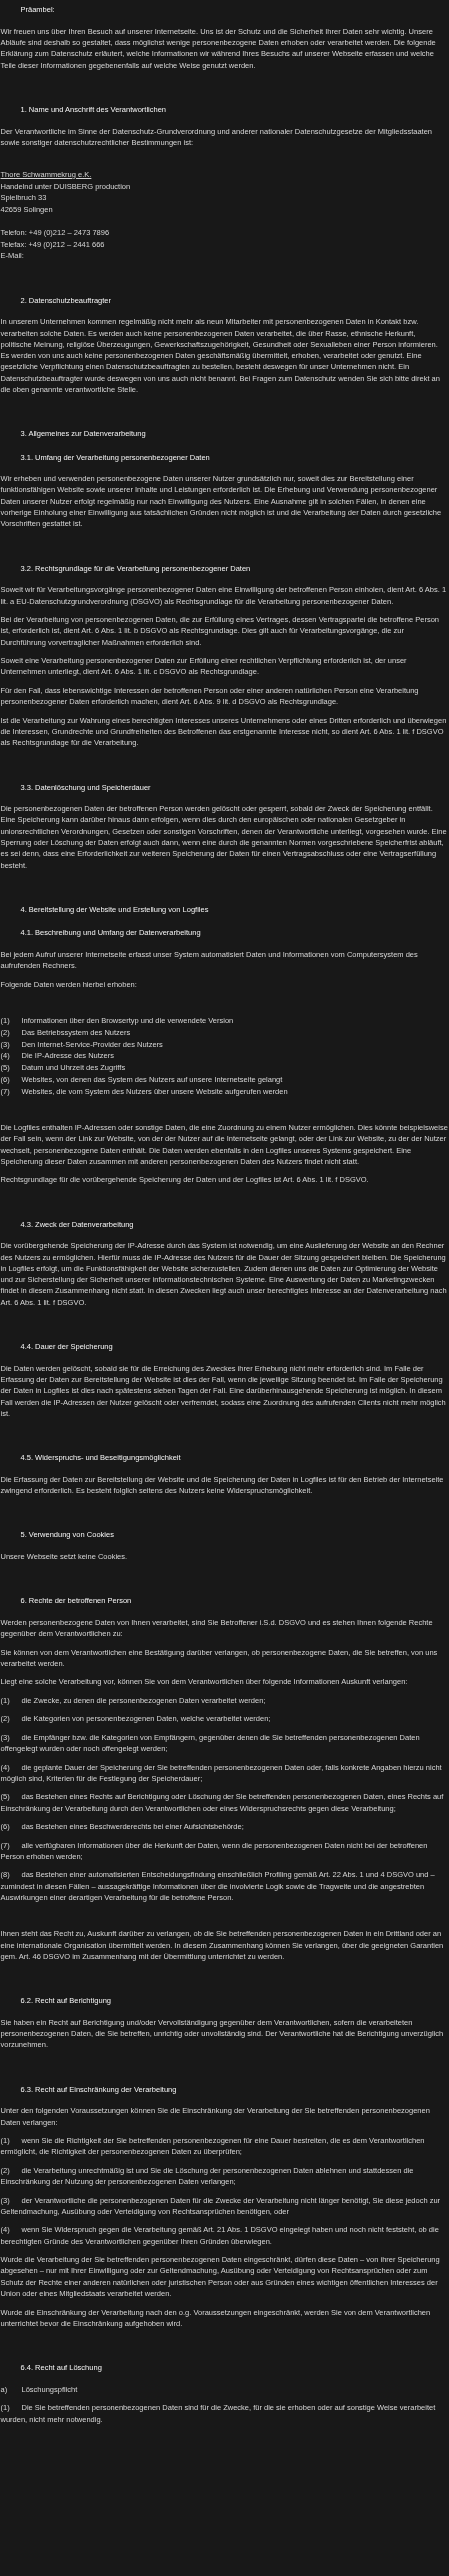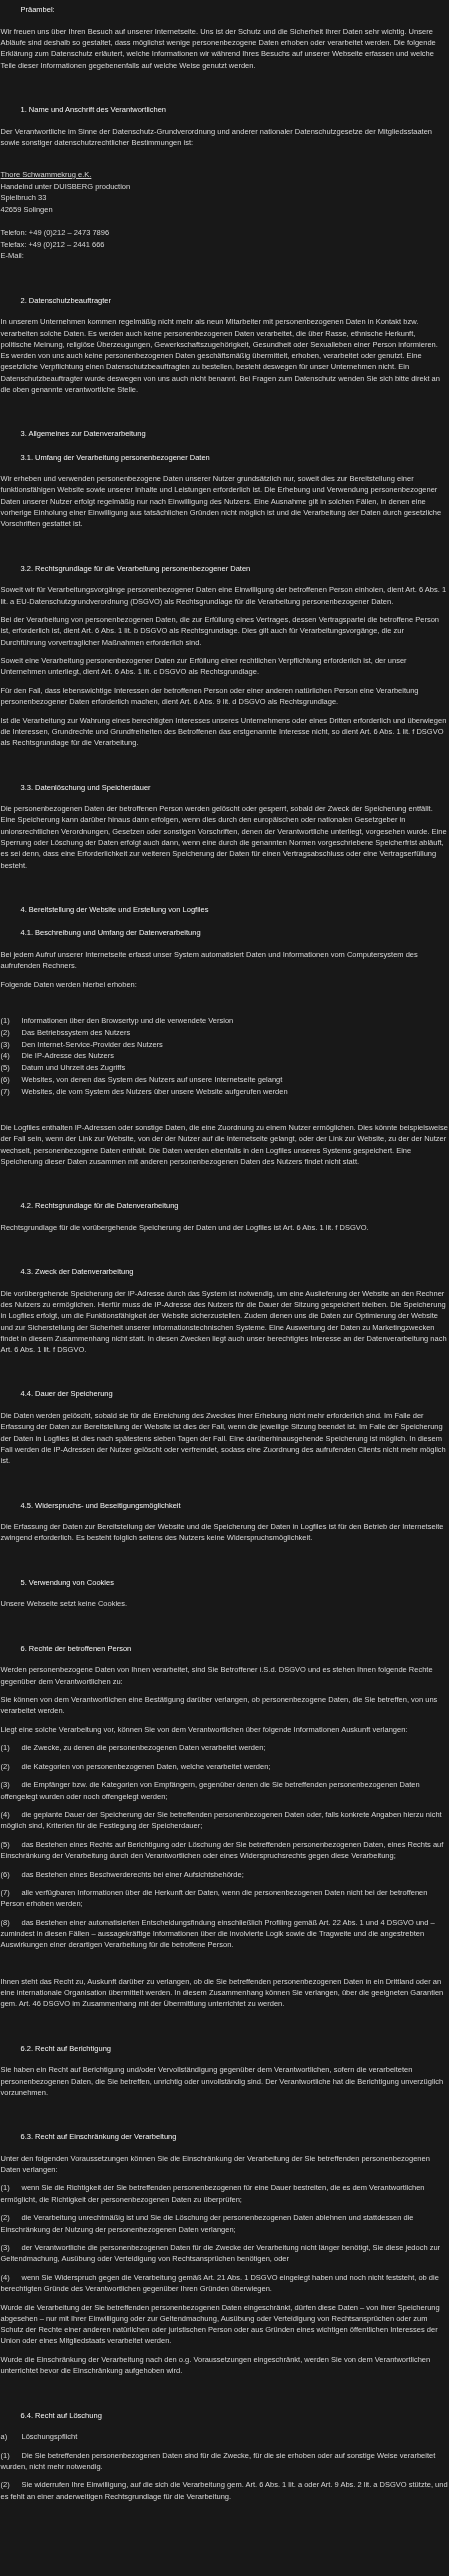--- a/index.html
+++ b/index.html
@@ -74,21 +74,20 @@
     <div class="blk-p">Bei jedem Aufruf unserer Internetseite erfasst unser System automatisiert Daten und Informationen vom Computersystem des aufrufenden Rechners.</div>
     <div class="blk-p">Folgende Daten werden hierbei erhoben:</div>
     <div class="blk-li tight mt-lg"><span class="marker">(1)</span><span>Informationen über den Browsertyp und die verwendete Version</span></div>
     <div class="blk-li tight"><span class="marker">(2)</span><span>Das Betriebssystem des Nutzers</span></div>
     <div class="blk-li tight"><span class="marker">(3)</span><span>Den Internet-Service-Provider des Nutzers</span></div>
     <div class="blk-li tight"><span class="marker">(4)</span><span>Die IP-Adresse des Nutzers</span></div>
     <div class="blk-li tight"><span class="marker">(5)</span><span>Datum und Uhrzeit des Zugriffs</span></div>
     <div class="blk-li tight"><span class="marker">(6)</span><span>Websites, von denen das System des Nutzers auf unsere Internetseite gelangt</span></div>
     <div class="blk-li tight"><span class="marker">(7)</span><span>Websites, die vom System des Nutzers über unsere Website aufgerufen werden</span></div>
     <div class="blk-p mt-lg">Die Logfiles enthalten IP-Adressen oder sonstige Daten, die eine Zuordnung zu einem Nutzer ermöglichen. Dies könnte beispielsweise der Fall sein, wenn der Link zur Website, von der der Nutzer auf die Internetseite gelangt, oder der Link zur Website, zu der der Nutzer wechselt, personenbezogene Daten enthält. Die Daten werden ebenfalls in den Logfiles unseres Systems gespeichert. Eine Speicherung dieser Daten zusammen mit anderen personenbezogenen Daten des Nutzers findet nicht statt.</div>
-    <div class="blk-h">4.2. Rechtsgrundlage für die Datenverarbeitung</div>
     <div class="blk-p">Rechtsgrundlage für die vorübergehende Speicherung der Daten und der Logfiles ist Art. 6 Abs. 1 lit. f DSGVO.</div>
     <div class="blk-h">4.3. Zweck der Datenverarbeitung</div>
     <div class="blk-p">Die vorübergehende Speicherung der IP-Adresse durch das System ist notwendig, um eine Auslieferung der Website an den Rechner des Nutzers zu ermöglichen. Hierfür muss die IP-Adresse des Nutzers für die Dauer der Sitzung gespeichert bleiben. Die Speicherung in Logfiles erfolgt, um die Funktionsfähigkeit der Website sicherzustellen. Zudem dienen uns die Daten zur Optimierung der Website und zur Sicherstellung der Sicherheit unserer informationstechnischen Systeme. Eine Auswertung der Daten zu Marketingzwecken findet in diesem Zusammenhang nicht statt. In diesen Zwecken liegt auch unser berechtigtes Interesse an der Datenverarbeitung nach Art. 6 Abs. 1 lit. f DSGVO.</div>
     <div class="blk-h">4.4. Dauer der Speicherung</div>
     <div class="blk-p">Die Daten werden gelöscht, sobald sie für die Erreichung des Zweckes ihrer Erhebung nicht mehr erforderlich sind. Im Falle der Erfassung der Daten zur Bereitstellung der Website ist dies der Fall, wenn die jeweilige Sitzung beendet ist. Im Falle der Speicherung der Daten in Logfiles ist dies nach spätestens sieben Tagen der Fall. Eine darüberhinausgehende Speicherung ist möglich. In diesem Fall werden die IP-Adressen der Nutzer gelöscht oder verfremdet, sodass eine Zuordnung des aufrufenden Clients nicht mehr möglich ist.</div>
     <div class="blk-h">4.5. Widerspruchs- und Beseitigungsmöglichkeit</div>
     <div class="blk-p">Die Erfassung der Daten zur Bereitstellung der Website und die Speicherung der Daten in Logfiles ist für den Betrieb der Internetseite zwingend erforderlich. Es besteht folglich seitens des Nutzers keine Widerspruchsmöglichkeit.</div>
     <div class="blk-h">5. Verwendung von Cookies</div>
     <div class="blk-p">Unsere Webseite setzt keine Cookies.</div>
     <div class="blk-h">6. Rechte der betroffenen Person</div>
@@ -110,15 +109,14 @@
     <div class="blk-p">Unter den folgenden Voraussetzungen können Sie die Einschränkung der Verarbeitung der Sie betreffenden personenbezogenen Daten verlangen:</div>
     <div class="blk-li"><span class="marker">(1)</span><span>wenn Sie die Richtigkeit der Sie betreffenden personenbezogenen für eine Dauer bestreiten, die es dem Verantwortlichen ermöglicht, die Richtigkeit der personenbezogenen Daten zu überprüfen;</span></div>
     <div class="blk-li"><span class="marker">(2)</span><span>die Verarbeitung unrechtmäßig ist und Sie die Löschung der personenbezogenen Daten ablehnen und stattdessen die Einschränkung der Nutzung der personenbezogenen Daten verlangen;</span></div>
     <div class="blk-li"><span class="marker">(3)</span><span>der Verantwortliche die personenbezogenen Daten für die Zwecke der Verarbeitung nicht länger benötigt, Sie diese jedoch zur Geltendmachung, Ausübung oder Verteidigung von Rechtsansprüchen benötigen, oder</span></div>
     <div class="blk-li"><span class="marker">(4)</span><span>wenn Sie Widerspruch gegen die Verarbeitung gemäß Art. 21 Abs. 1 DSGVO eingelegt haben und noch nicht feststeht, ob die berechtigten Gründe des Verantwortlichen gegenüber Ihren Gründen überwiegen.</span></div>
     <div class="blk-p">Wurde die Verarbeitung der Sie betreffenden personenbezogenen Daten eingeschränkt, dürfen diese Daten – von ihrer Speicherung abgesehen – nur mit Ihrer Einwilligung oder zur Geltendmachung, Ausübung oder Verteidigung von Rechtsansprüchen oder zum Schutz der Rechte einer anderen natürlichen oder juristischen Person oder aus Gründen eines wichtigen öffentlichen Interesses der Union oder eines Mitgliedstaats verarbeitet werden.</div>
     <div class="blk-p">Wurde die Einschränkung der Verarbeitung nach den o.g. Voraussetzungen eingeschränkt, werden Sie von dem Verantwortlichen unterrichtet bevor die Einschränkung aufgehoben wird.</div>
     <div class="blk-h">6.4. Recht auf Löschung</div>
     <div class="blk-li"><span class="marker">a)</span><span>Löschungspflicht</span></div>
     <div class="blk-li"><span class="marker">(1)</span><span>Die Sie betreffenden personenbezogenen Daten sind für die Zwecke, für die sie erhoben oder auf sonstige Weise verarbeitet wurden, nicht mehr notwendig.</span></div>
-    <div class="blk-li"><span class="marker">(2)</span><span>Sie widerrufen Ihre Einwilligung, auf die sich die Verarbeitung gem. Art. 6 Abs. 1 lit. a oder Art. 9 Abs. 2 lit. a DSGVO stützte, und es fehlt an einer anderweitigen Rechtsgrundlage für die Verarbeitung.</span></div>
   </div>
 
 
 </body></html>

